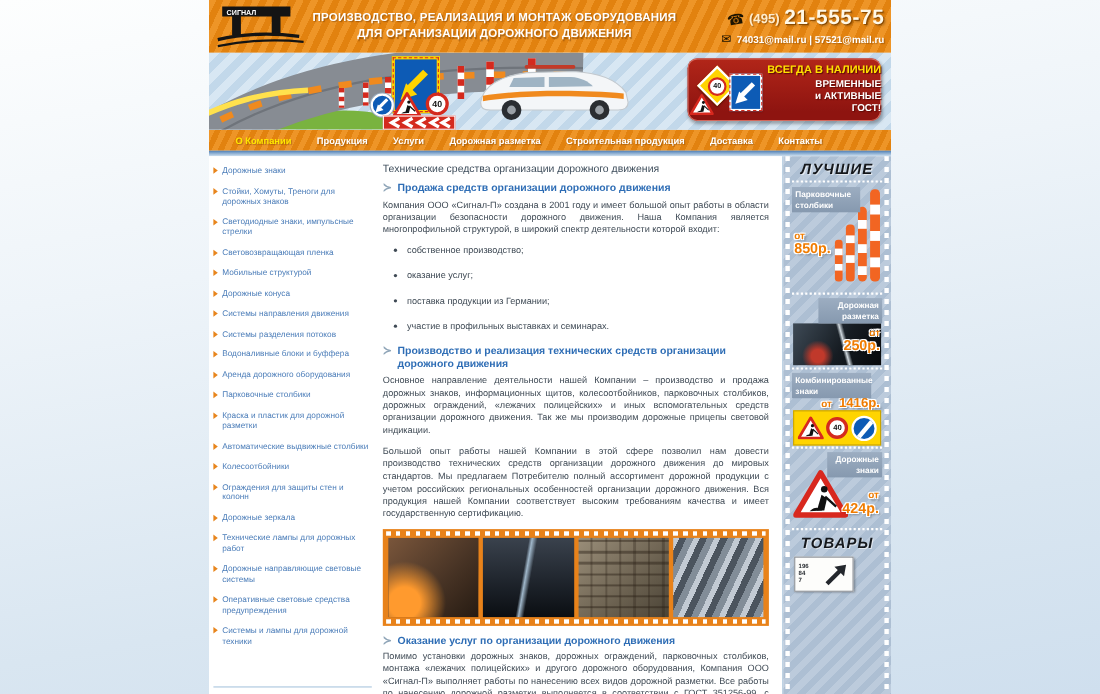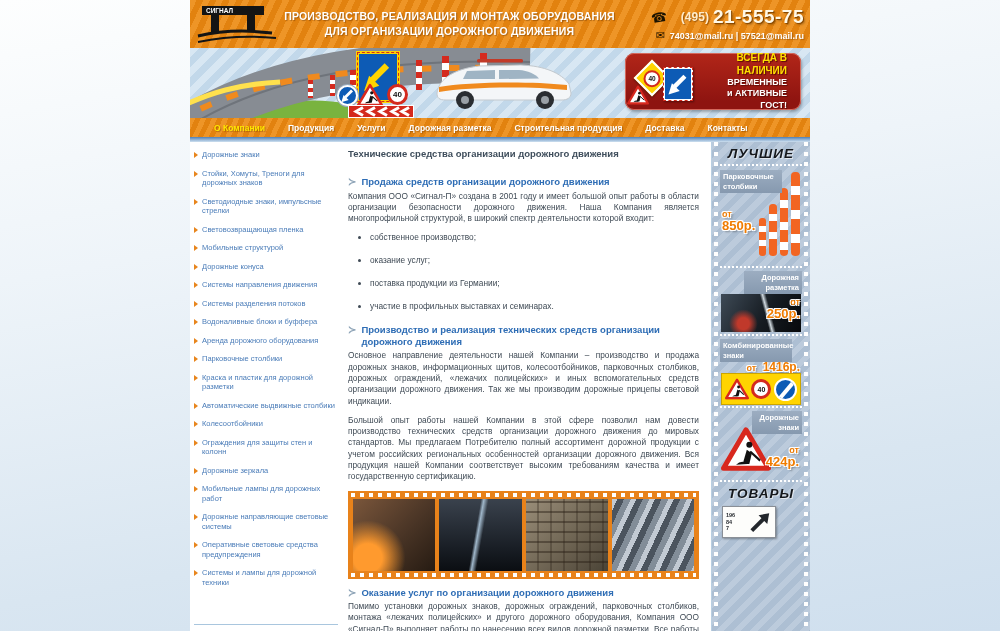--- a/index.html
+++ b/index.html
@@ -14,21 +14,21 @@
   .header{
     height:48px;position:relative;display:flex;align-items:center;
     background:repeating-linear-gradient(115deg,#ee9527 0 6px,#e2820f 6px 12px);
   }
   .logo{width:86px;height:44px;flex:0 0 auto;margin-left:4px;}
   .tagline{flex:1;text-align:center;color:#fff;font-weight:bold;font-size:10.5px;line-height:1.4;
     text-shadow:1px 1px 1px rgba(90,45,0,.45);letter-spacing:.2px;}
   .contacts{flex:0 0 185px;padding-right:6px;text-align:right;}
   .phone-row{display:flex;align-items:center;justify-content:flex-end;gap:4px;}
   .phone-icon{color:#1a1200;font-size:13px;transform:rotate(-10deg);}
-  .phone-code{color:#ffeccc;font-weight:bold;font-size:12px;text-shadow:1px 1px 1px rgba(90,45,0,.5);margin-left:10px;}
+  .phone-code{color:#ffeccc;font-weight:bold;font-size:12px;text-shadow:1px 1px 1px rgba(90,45,0,.5);}
   .phone-num{color:#fff8e6;font-weight:bold;font-size:19px;letter-spacing:.5px;
     text-shadow:1px 1px 0 #8a4a00,2px 2px 2px rgba(0,0,0,.25);}
   .mail-row{display:flex;align-items:center;justify-content:flex-end;gap:5px;margin-top:1px;}
   .mail-icon{color:#1a1200;font-size:11px;}
   .emails{color:#fff;font-weight:bold;font-size:9px;text-shadow:1px 1px 1px rgba(90,45,0,.4);}
 
   
   .banner{
     height:70px;position:relative;overflow:hidden;
     background:repeating-linear-gradient(135deg,#d8e7f3 0 7px,#c2d8ea 7px 14px);
@@ -48,21 +48,21 @@
     background:linear-gradient(180deg,#b22619 0%,#8e1410 85%);box-shadow:inset 0 0 0 1px #d4695d, 1px 2px 3px rgba(0,0,0,.3);
     display:flex;align-items:center;}
   .promo-signs{position:relative;flex:0 0 72px;height:100%;}
   .pdiamond{position:absolute;left:14px;top:12px;width:22px;height:22px;background:#ffd400;border:2px solid #fff;
     transform:rotate(45deg);box-shadow:1px 1px 2px rgba(0,0,0,.4);display:flex;align-items:center;justify-content:center;}
   .pdiamond .ring{transform:rotate(-45deg);width:13px;height:13px;border:2px solid #d42a1e;border-radius:50%;background:#fff;
     color:#111;font-size:6.5px;font-weight:bold;display:flex;align-items:center;justify-content:center;}
   .ptri{position:absolute;left:2px;top:32px;width:22px;height:20px;}
   .pblue{position:absolute;left:38px;top:14px;width:26px;height:30px;background:#0d5bb5;border:2px solid #fff;
     outline:1px dashed #d42a1e;outline-offset:-1px;box-shadow:1px 1px 2px rgba(0,0,0,.4);}
-  .promo-text{flex:1;text-align:right;padding-right:14px;line-height:1.25;}
+  .promo-text{flex:1;text-align:right;padding-right:0;line-height:1.25;}
   .promo-l1{color:#ffe000;font-weight:bold;font-size:10px;text-shadow:1px 1px 1px #5c0a06;}
   .promo-l2,.promo-l3,.promo-l4{color:#fff;font-weight:bold;font-size:9px;text-shadow:1px 1px 1px #5c0a06;}
 
   
   .nav{height:19px;background:repeating-linear-gradient(115deg,#ee9527 0 5px,#e2820f 5px 10px);
     display:flex;align-items:center;}
   .nav-items{display:flex;gap:23px;padding-left:24px;}
   .nav-item{color:#fff;font-weight:bold;font-size:8.5px;text-decoration:none;cursor:pointer;white-space:nowrap;
     text-shadow:1px 1px 1px rgba(90,45,0,.4);}
   .nav-item.active{color:#ffe600;}
@@ -74,21 +74,21 @@
   
   .sidebar{flex:0 0 150px;padding:8px 2px 0 4px;box-sizing:border-box;position:relative;}
   .sidebar .items{height:474px;border-bottom:1px solid #a9c6de;}
   .side-item{display:flex;gap:4px;margin-bottom:9px;cursor:pointer;}
   .tri{flex:0 0 auto;width:0;height:0;border-left:4px solid #e8851c;border-top:3px solid transparent;
     border-bottom:3px solid transparent;margin-top:2px;}
   .side-label{color:#4a7cb8;font-size:7.5px;line-height:9.5px;}
 
   
   .main{flex:0 0 372px;box-sizing:border-box;padding:6px 12px 0 8px;border-right:1px solid #b9cfe2;}
-  .page-title{color:#3f4e5c;font-weight:bold;font-size:9.5px;margin:0 0 17px 0;}
+  .page-title{color:#3f4e5c;font-weight:normal;font-size:9.5px;margin:0 0 7px 0;}
   .sec-head{display:flex;gap:5px;margin:5px 0 3px 0;align-items:flex-start;}
   .sec-arrow{color:#8fa5b8;font-weight:bold;font-size:10px;line-height:11px;}
   .sec-title{color:#2e6db5;font-weight:bold;font-size:9.5px;line-height:11.5px;}
   .main p{color:#3f4a55;font-size:8.3px;line-height:11.3px;text-align:justify;margin:0 0 8px 0;}
   .main ul{margin:4px 0 6px 0;padding-left:22px;}
   .main li{color:#3f4a55;font-size:8.3px;line-height:11px;margin-bottom:12px;}
 
   .filmstrip{position:relative;background:#e8821a;padding:8px 5px;margin:2px 0 8px 0;display:flex;gap:4px;}
   .filmstrip::before,.filmstrip::after{content:"";position:absolute;left:3px;right:3px;height:4px;
     background:repeating-linear-gradient(90deg,#fff 0 4px,transparent 4px 9px);}
@@ -403,21 +403,21 @@
             <span class="side-label">Ограждения для защиты стен и колонн</span>
           </div>
 
           <div class="side-item">
             <span class="tri"></span>
             <span class="side-label">Дорожные зеркала</span>
           </div>
 
           <div class="side-item">
             <span class="tri"></span>
-            <span class="side-label">Мобильные лампы для дорожных работ</span>
+            <span class="side-label">Технические лампы для дорожных работ</span>
           </div>
 
           <div class="side-item">
             <span class="tri"></span>
             <span class="side-label">Дорожные направляющие световые системы</span>
           </div>
 
           <div class="side-item">
             <span class="tri"></span>
             <span class="side-label">Оперативные световые средства предупреждения</span>

